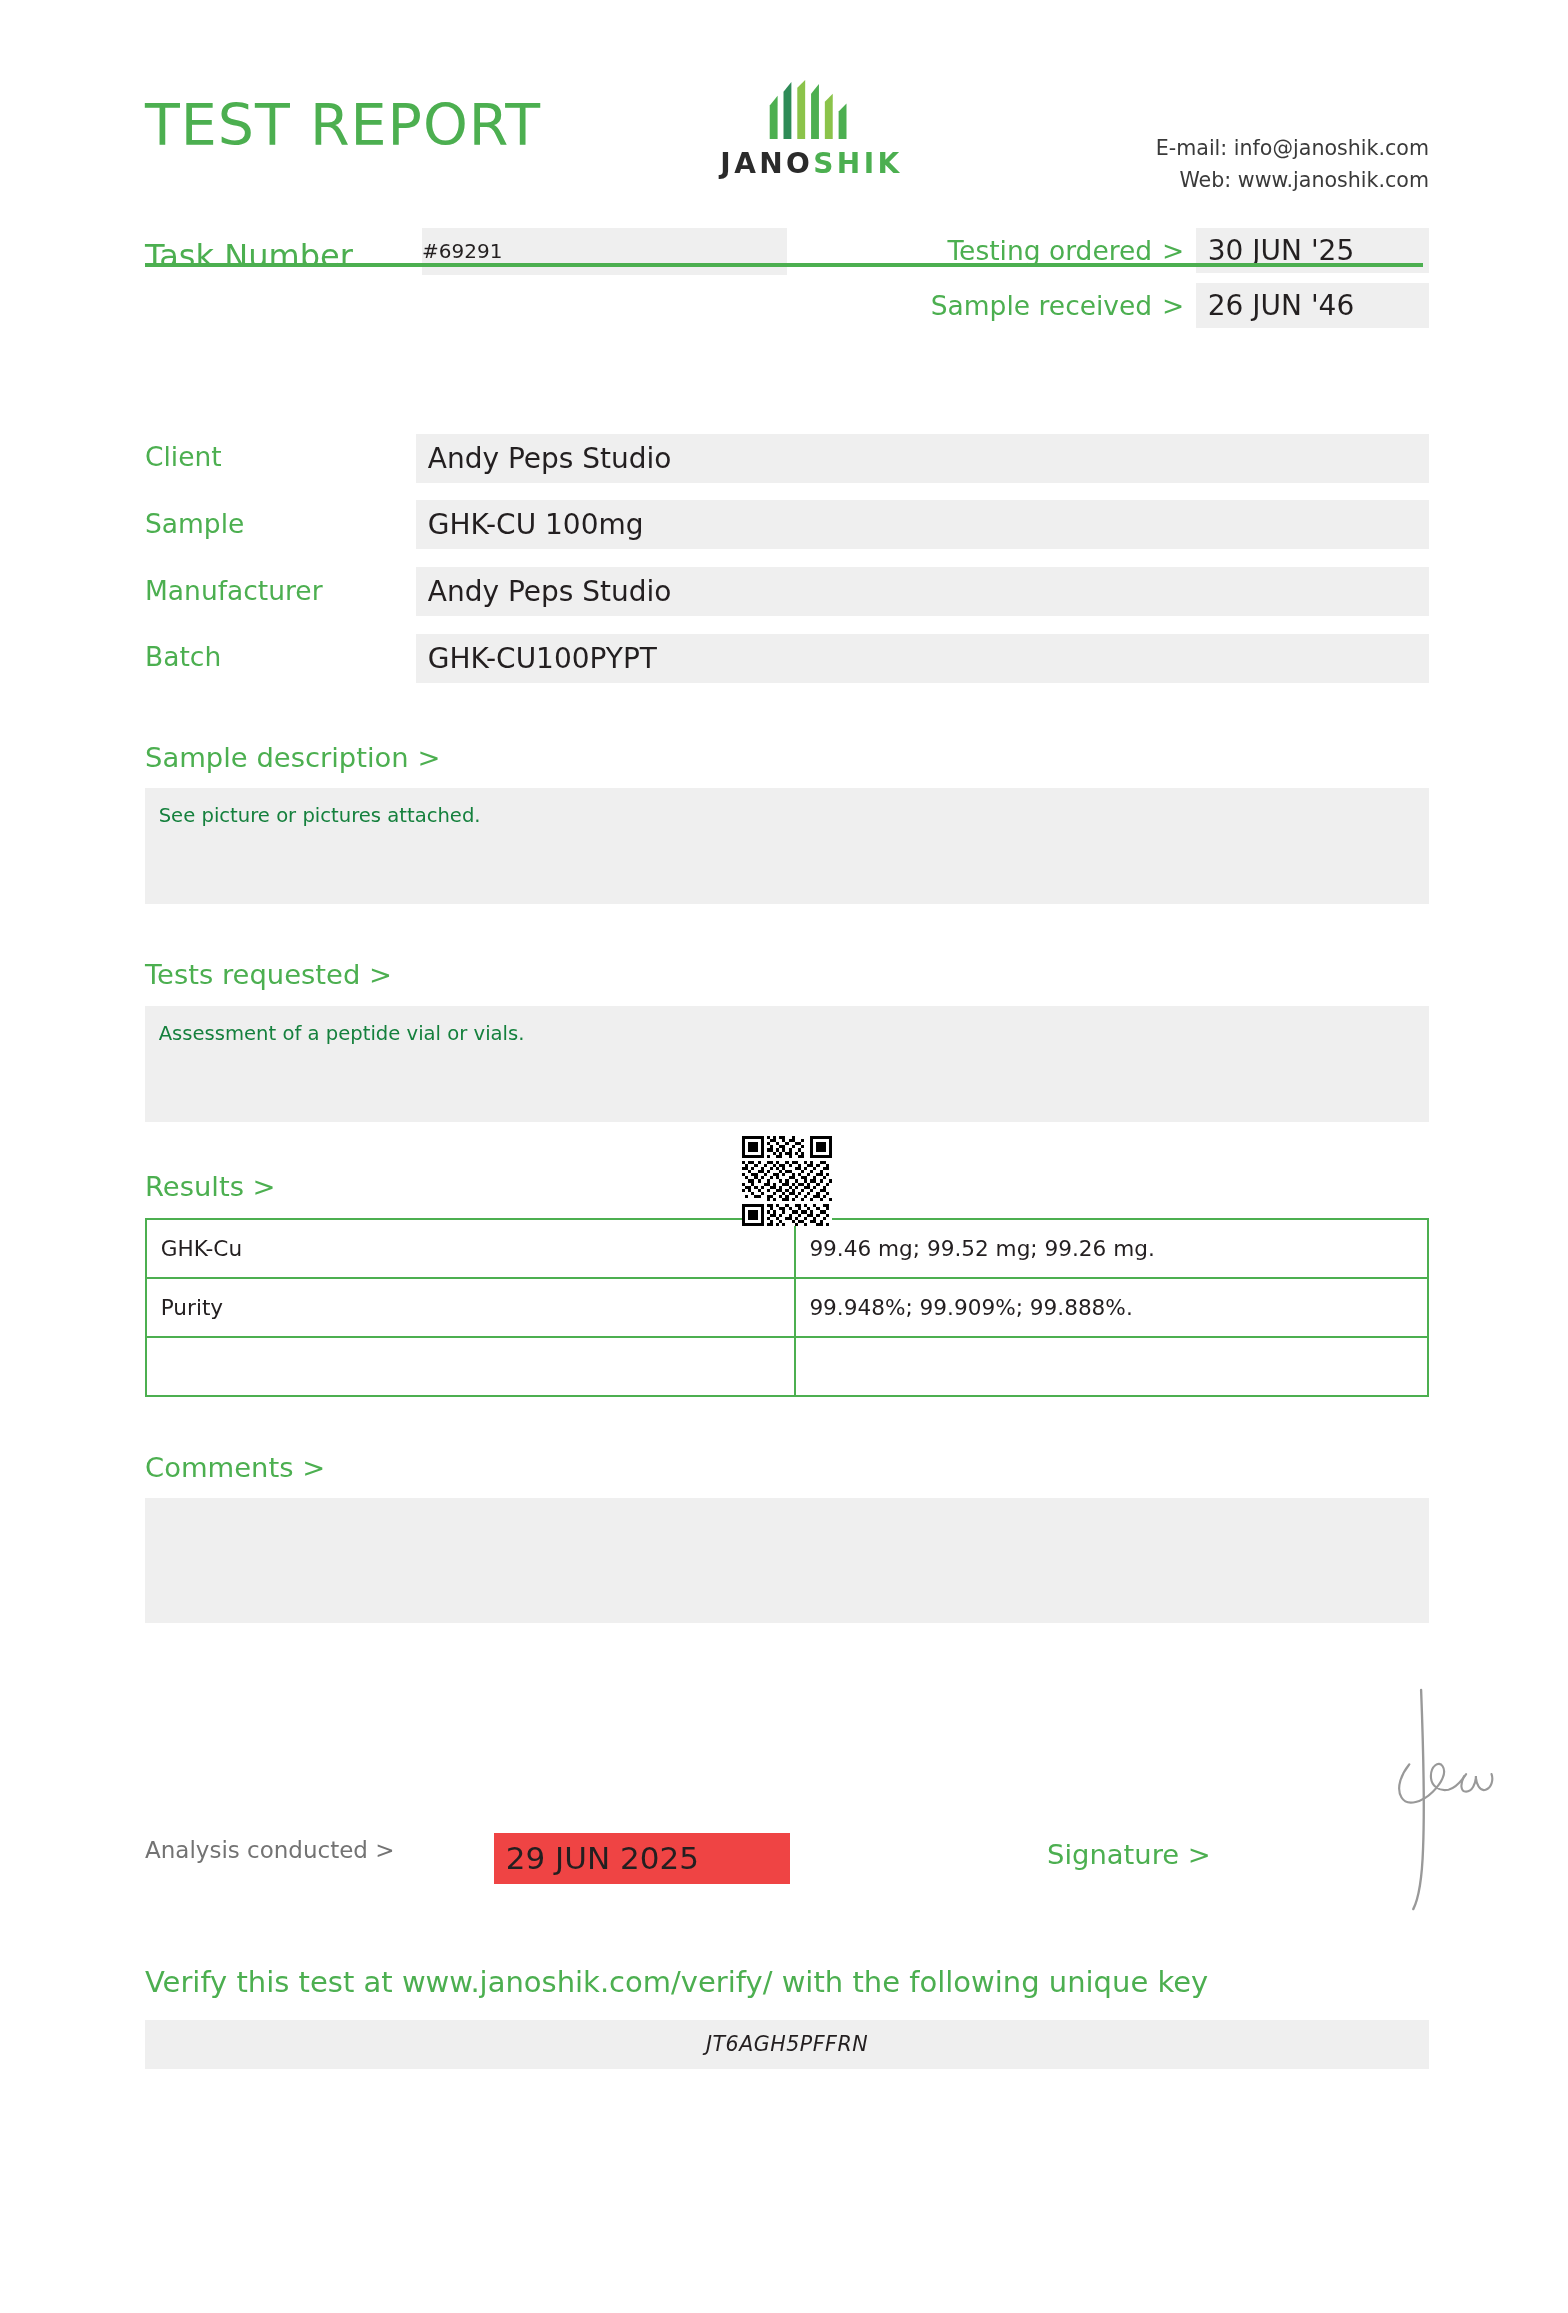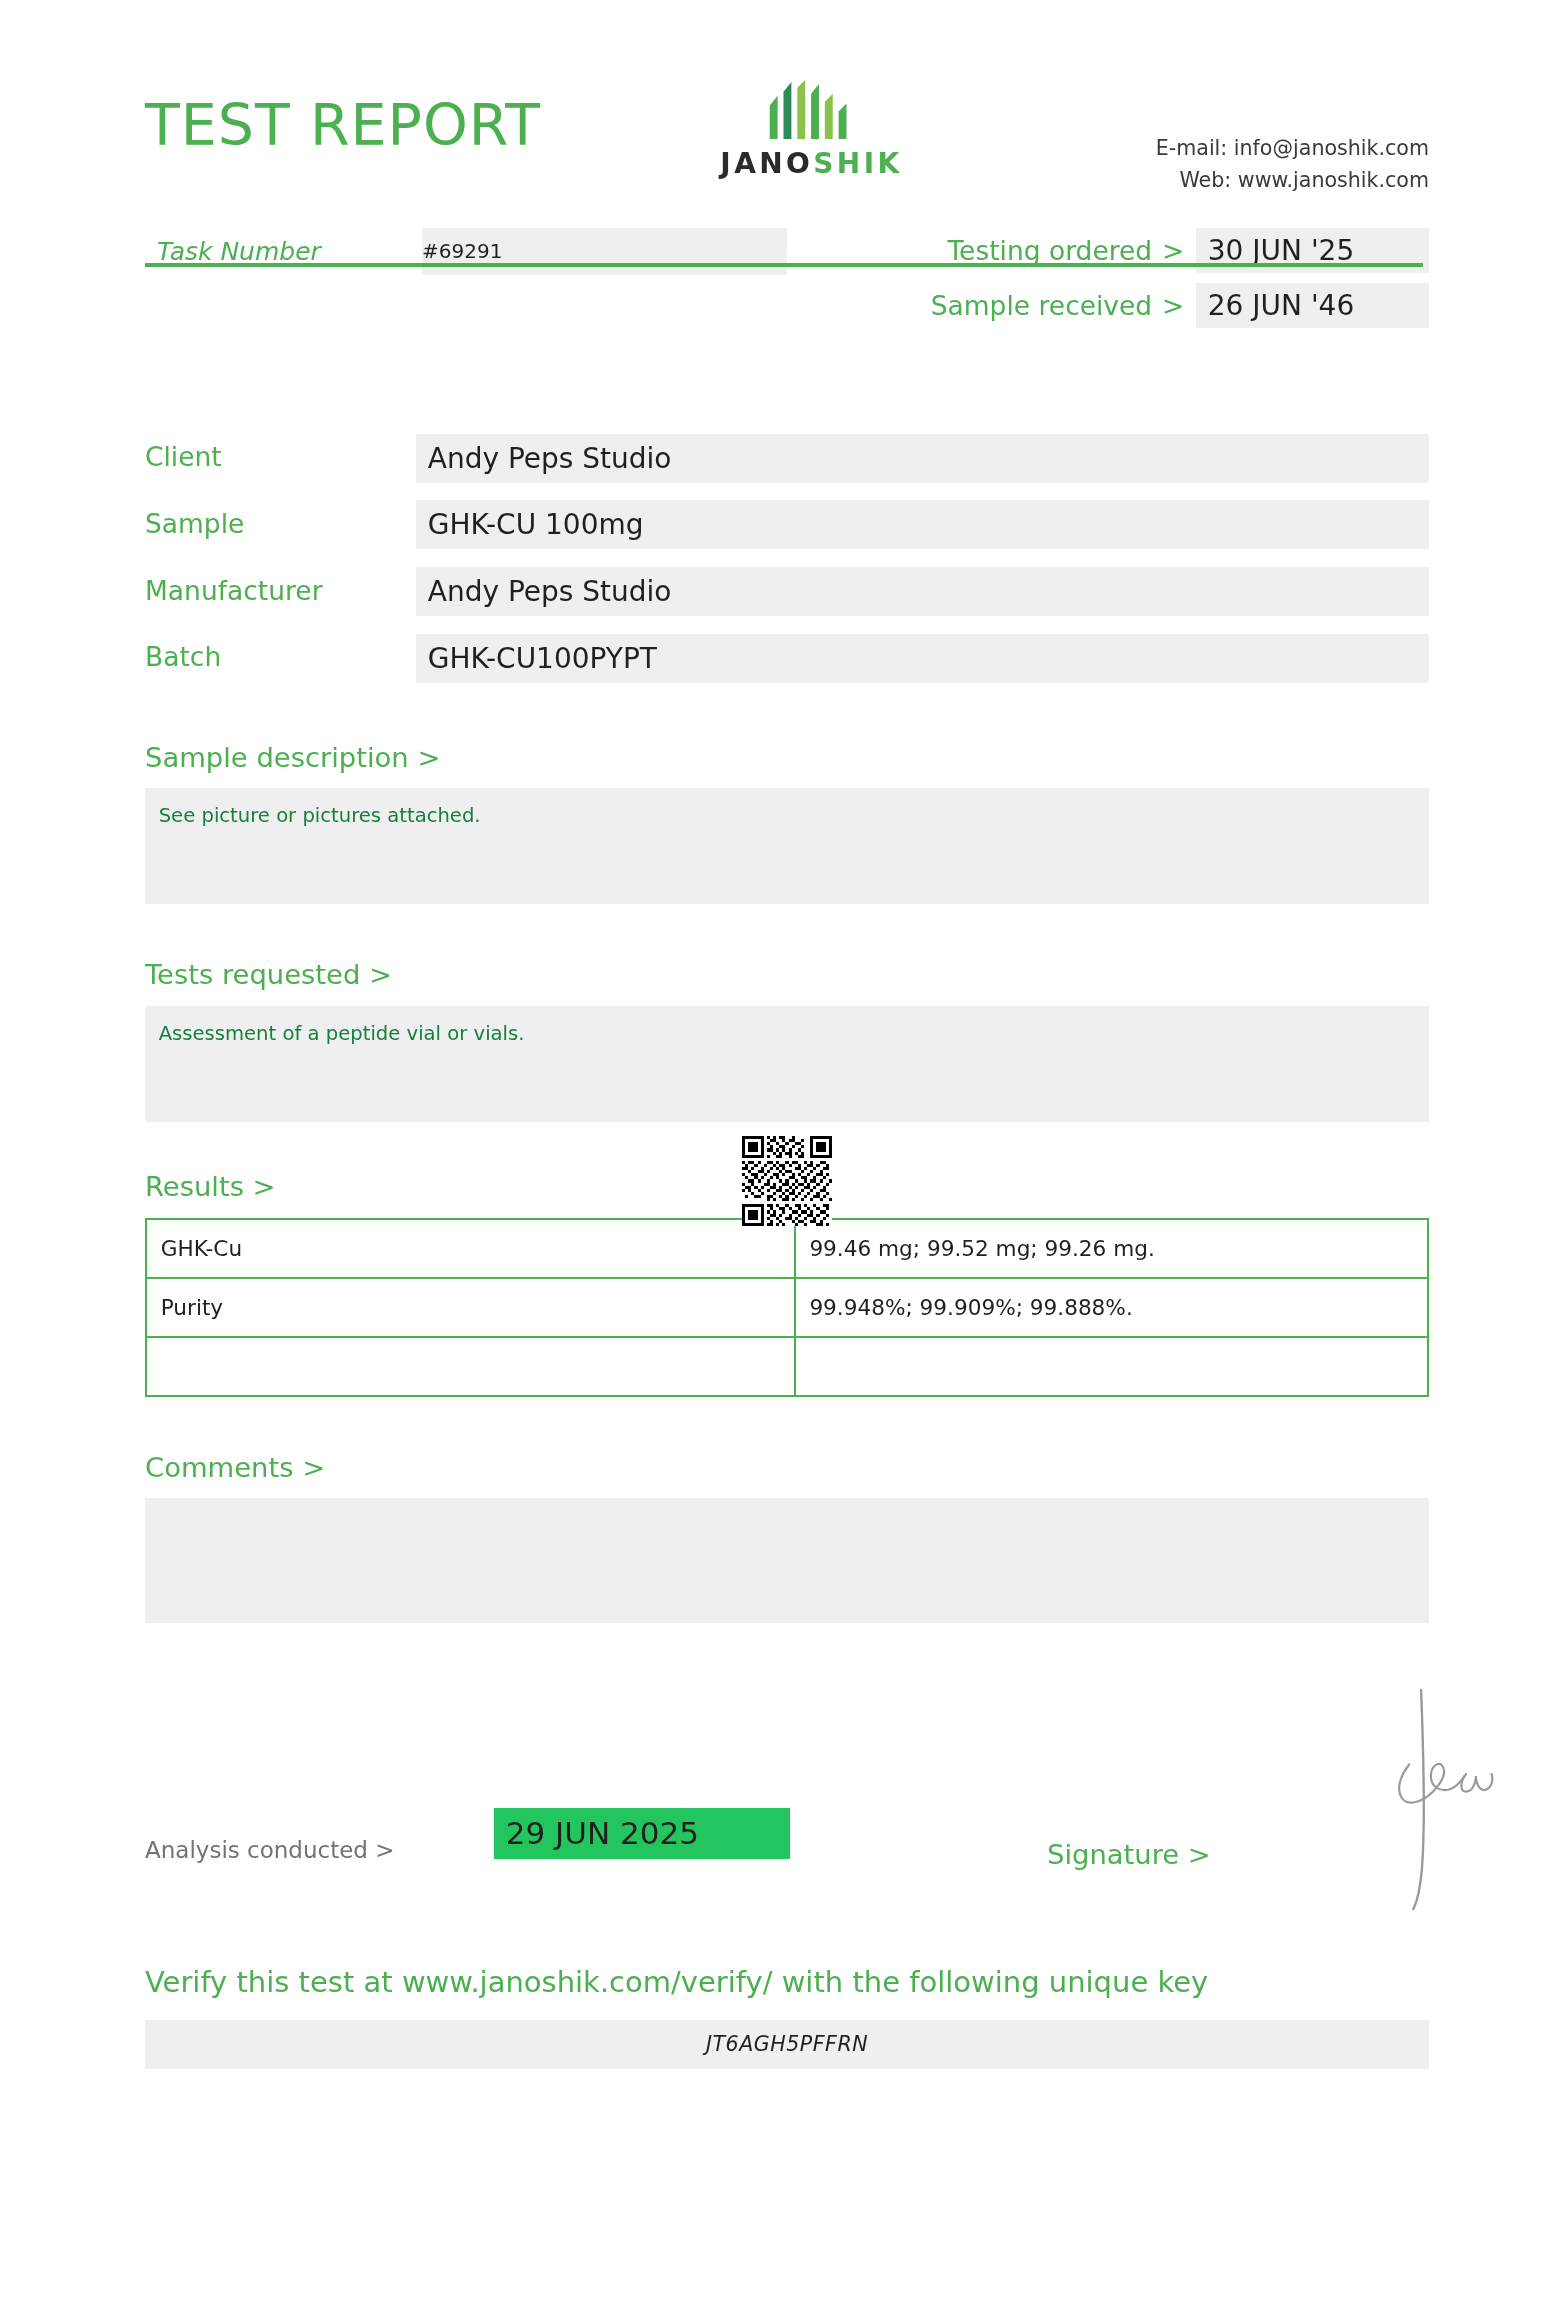--- a/index.html
+++ b/index.html
@@ -89,24 +89,23 @@
     height: 118px;
     margin-top: 21.6px;
   }
   .label-green {
     color: #4caf50;
     font-size: 26.5px;
     font-weight: 400;
   }
   .task-label {
     position: absolute;
-    left: 12px;
+    left: 0;
     top: 9.8px;
-    font-size: 25px;
-    font-style: italic;
+    font-size: 32px;
   }
   .task-value {
     position: absolute;
     left: 277px;
     top: 0;
     width: 365px;
     height: 47px;
     background: #efefef;
     font-size: 20px;
     line-height: 47px;
@@ -234,25 +233,25 @@
   .analysis-label {
     position: absolute;
     left: 0;
     top: 165px;
     color: #737373;
     font-size: 23px;
   }
   .analysis-value {
     position: absolute;
     left: 349px;
-    top: 136px;
+    top: 161px;
     width: 296px;
     height: 51px;
     line-height: 51px;
-    background: #22c55e;
+    background: #ef4444;
     font-size: 31px;
     padding-left: 11.8px;
     box-sizing: border-box;
   }
   .sig-label {
     position: absolute;
     left: 902px;
     top: 167px;
     color: #4caf50;
     font-size: 27.4px;

